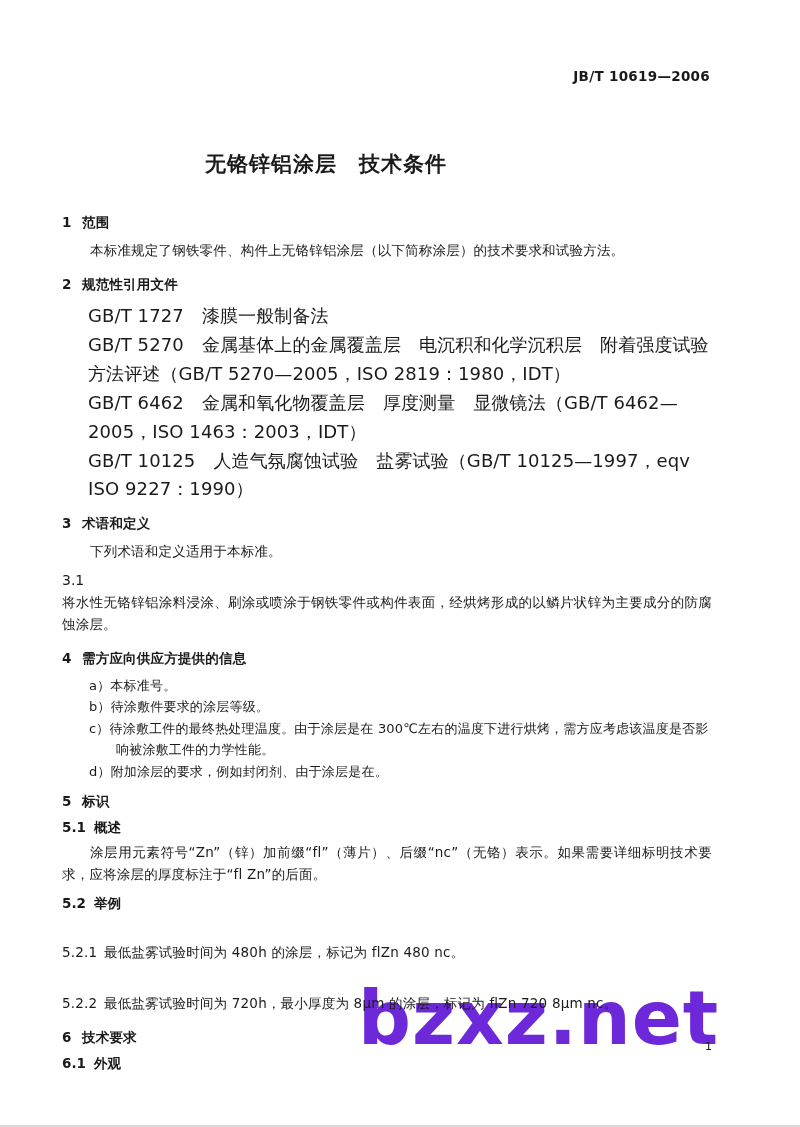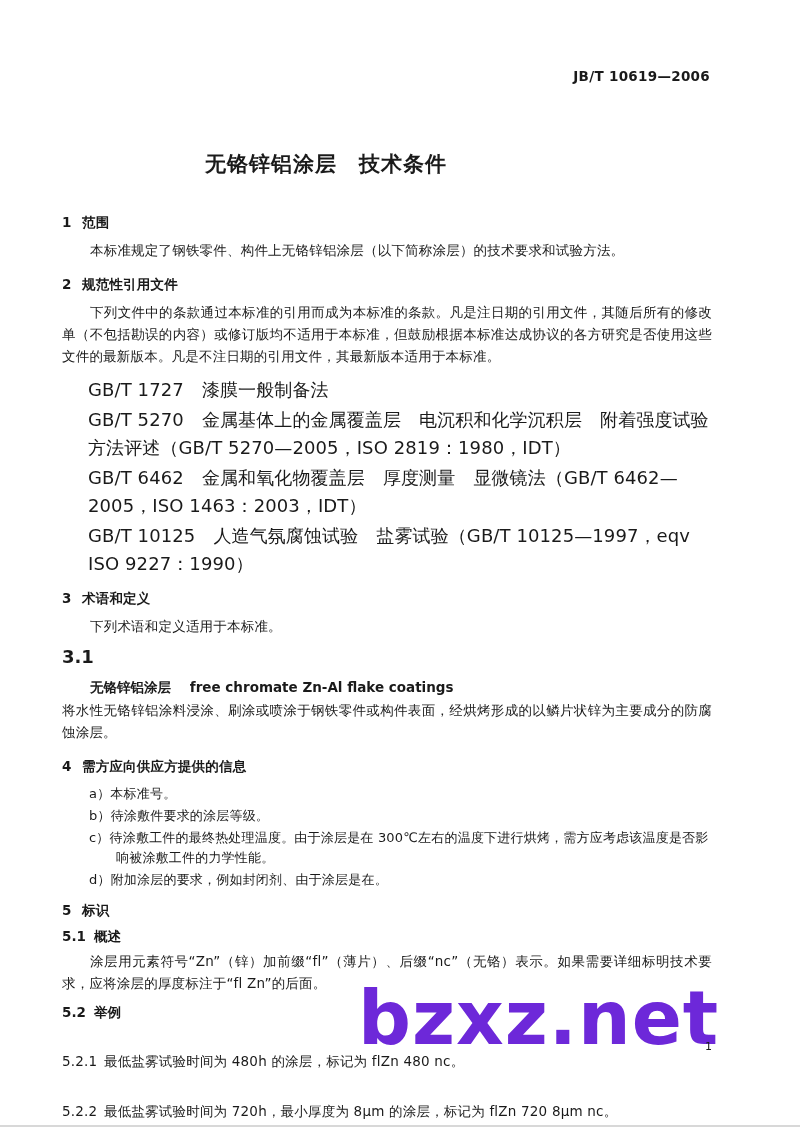--- a/index.html
+++ b/index.html
@@ -81,23 +81,23 @@
   .h-sub {
     font-size: 13.5px;
     font-weight: bold;
     margin: 0 0 5px 0;
   }
   .h-sub .num {
     display: inline-block;
     min-width: 32px;
   }
   .lbl-plain {
-    font-size: 18px;
-    font-weight: bold;
-    margin: 0 0 12px 0;
+    font-size: 14px;
+    font-weight: normal;
+    margin: 0 0 4px 0;
   }
 
   p.para {
     font-size: 13.5px;
     line-height: 1.62;
     margin: 0 0 9px 0;
     text-indent: 28px;
     text-align: justify;
     letter-spacing: 0.2px;
   }
@@ -168,37 +168,33 @@
     <div class="h-sec">
       <span class="num">1</span><span>范围</span>
     </div>
     <p class="para">本标准规定了钢铁零件、构件上无铬锌铝涂层（以下简称涂层）的技术要求和试验方法。</p>
 
     <div class="spacer-sm"></div>
 
     <div class="h-sec">
       <span class="num">2</span><span>规范性引用文件</span>
     </div>
-    <p class="para">下列文件中的条款通过本标准的引用而成为本标准的条款。凡是注日期的引用文件，其随后所有的修改单（不包括勘误的内容）或修订版均不适用于本标准，但鼓励根据本标准达成协议的各方研究是否使用这些文件的最新版本。凡是不注日期的引用文件，其最新版本适用于本标准。</p>
 
     <div class="ref">GB/T 1727　漆膜一般制备法</div>
     <div class="ref">GB/T  5270　金属基体上的金属覆盖层　电沉积和化学沉积层　附着强度试验方法评述（GB/T 5270—2005，ISO 2819：1980，IDT）</div>
     <div class="ref">GB/T 6462　金属和氧化物覆盖层　厚度测量　显微镜法（GB/T 6462—2005，ISO 1463：2003，IDT）</div>
     <div class="ref">GB/T 10125　人造气氛腐蚀试验　盐雾试验（GB/T 10125—1997，eqv ISO 9227：1990）</div>
 
     <div class="spacer-md"></div>
 
     <div class="h-sec">
       <span class="num">3</span><span>术语和定义</span>
     </div>
     <p class="para">下列术语和定义适用于本标准。</p>
     <div class="lbl-plain">3.1</div>
-    <div class="term">
-      <span>无铬锌铝涂层</span>&nbsp;&nbsp;&nbsp;&nbsp;<span class="en">free chromate Zn-Al flake coatings</span>
-    </div>
     <p class="para noind">将水性无铬锌铝涂料浸涂、刷涂或喷涂于钢铁零件或构件表面，经烘烤形成的以鳞片状锌为主要成分的防腐蚀涂层。</p>
 
     <div class="spacer-sm"></div>
 
     <div class="h-sec">
       <span class="num">4</span><span>需方应向供应方提供的信息</span>
     </div>
     <div class="item">a）本标准号。</div>
     <div class="item">b）待涂敷件要求的涂层等级。</div>
     <div class="item">c）待涂敷工件的最终热处理温度。由于涂层是在 300℃左右的温度下进行烘烤，需方应考虑该温度是否影响被涂敷工件的力学性能。</div>

